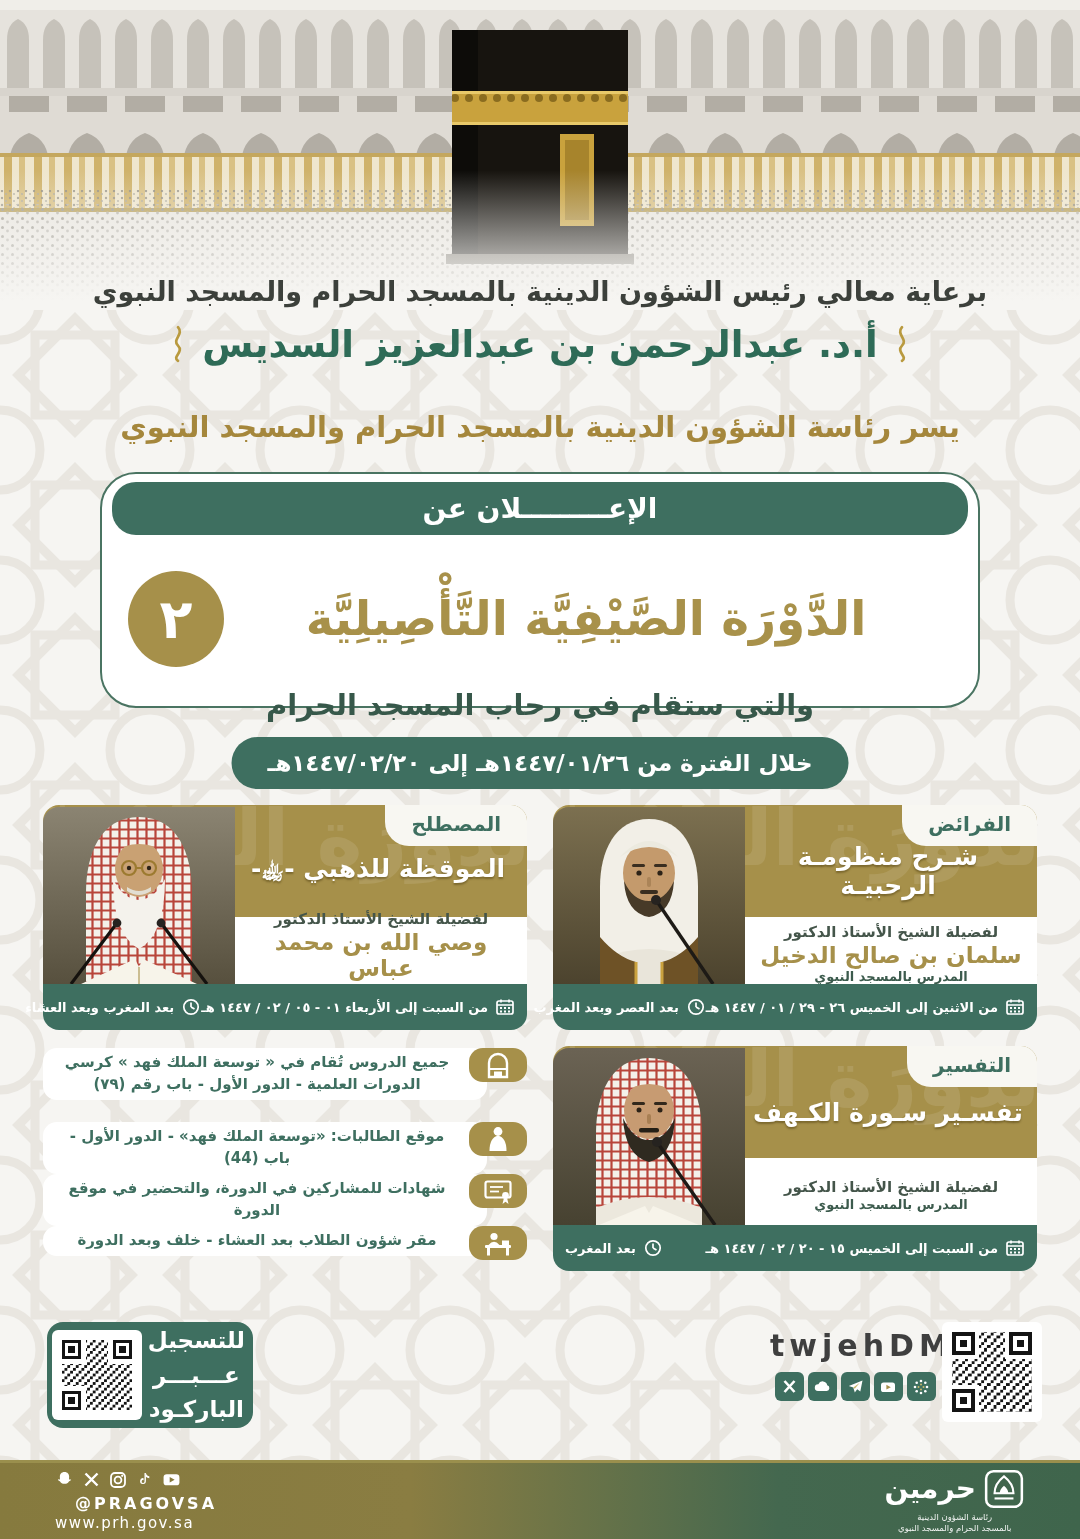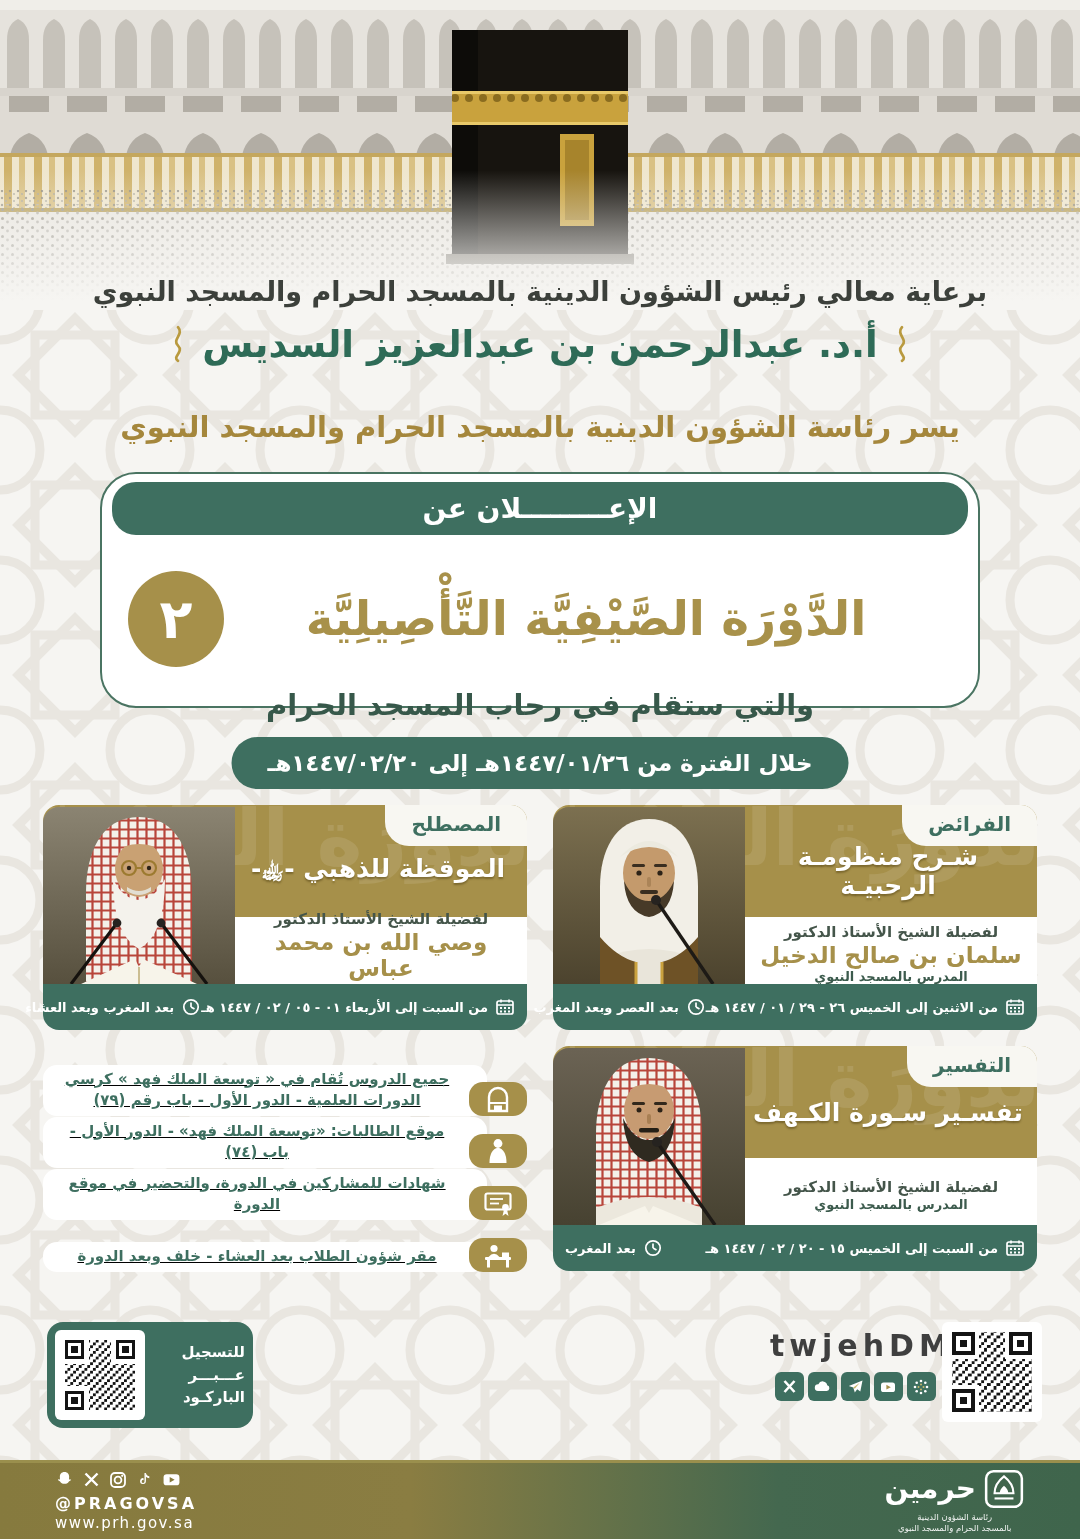--- a/index.html
+++ b/index.html
@@ -45,46 +45,46 @@
   .sheikh-role{font-size:13px;font-weight:bold;color:#3c5b4d;}
   .card-footer{position:absolute;bottom:0;left:0;right:0;height:46px;background:#3e6f60;border-radius:0 0 16px 16px;
       display:flex;align-items:center;justify-content:space-between;padding:0 12px;color:#fff;z-index:4;box-sizing:border-box;}
   .foot-item{display:flex;align-items:center;gap:7px;font-size:13px;font-weight:bold;white-space:nowrap;}
   .foot-item svg{flex:none;}
   .portrait{position:absolute;left:0;bottom:46px;width:192px;height:177px;border-radius:16px 0 0 0;overflow:hidden;z-index:3;}
   .portrait svg{display:block;width:100%;height:100%;}
 
   
   .notes{position:absolute;left:43px;top:1048px;width:484px;height:224px;display:flex;flex-direction:column;justify-content:space-between;z-index:2;}
-  .note{display:flex;align-items:flex-end;height:46px;text-decoration:underline;}
+  .note{display:flex;align-items:flex-start;height:46px;}
   .note.tall{height:68px;}
   .note-icon{flex:none;width:58px;background:#a6904a;border-radius:14px;display:flex;align-items:center;justify-content:center;position:relative;z-index:1;}
   .note-text{flex:1;background:#fff;border-radius:14px;margin-right:-18px;padding:4px 30px 4px 14px;display:flex;align-items:center;justify-content:center;
       text-align:center;font-size:15px;font-weight:bold;color:#3e6f60;line-height:1.45;}
 
   
   .register{position:absolute;left:47px;top:1322px;width:206px;height:106px;background:#3e6f60;border-radius:16px;
       display:flex;align-items:center;padding:8px;gap:6px;box-sizing:border-box;z-index:2;}
-  .register-text{flex:1;text-align:right;color:#fff;font-weight:bold;font-size:15px;line-height:1.5;}
+  .register-text{flex:1;text-align:center;color:#fff;font-weight:bold;font-size:23px;line-height:1.5;}
   .qr-box{background:#fff;border-radius:6px;padding:4px;box-sizing:border-box;}
   .qr-small{width:90px;height:90px;flex:none;}
   .qr-small svg,.qr-big svg{display:block;width:100%;height:100%;}
   .twjeh{position:absolute;left:770px;top:1328px;width:170px;text-align:center;z-index:2;}
   .twjeh-handle{direction:ltr;font-size:30px;font-weight:bold;color:#3f3f3f;letter-spacing:5px;}
   .twjeh-icons{display:flex;direction:ltr;gap:4px;justify-content:center;margin-top:9px;}
   .sq{width:29px;height:29px;border-radius:6px;background:#3e6f60;display:flex;align-items:center;justify-content:center;}
   .qr-big{position:absolute;left:942px;top:1322px;width:100px;height:100px;z-index:2;}
 
   
   .footer{position:absolute;left:0;bottom:0;width:1080px;height:79px;box-sizing:border-box;
       background:linear-gradient(90deg,#867a3e 0%,#8a7d42 38%,#44684f 72%,#3f654c 100%);
       border-top:3px solid #9a8f4d;display:flex;align-items:center;justify-content:space-between;padding:0 55px;z-index:3;direction:ltr;}
   .footer-left{color:#fff;display:flex;flex-direction:column;gap:1px;}
   .footer-icons{display:flex;gap:9px;align-items:center;}
-  .footer-handle{font-size:16px;font-weight:bold;letter-spacing:3px;}
+  .footer-handle{font-size:16px;font-weight:bold;letter-spacing:3px;margin-left:20px;}
   .footer-site{font-size:15px;letter-spacing:1.5px;}
   .footer-logo{display:flex;flex-direction:column;align-items:center;color:#fff;direction:rtl;}
   .logo-row{display:flex;align-items:center;gap:7px;}
   .logo-word{font-size:28px;font-weight:bold;}
   .logo-caption{font-size:8.5px;opacity:.92;margin-top:2px;text-align:center;line-height:1.3;}
 </style>
 </head>
 <body>
 
 <div class="poster">
@@ -406,21 +406,21 @@
       </div>
       <div class="note-text">جميع الدروس تُقام في « توسعة الملك فهد » كرسي الدورات العلمية - الدور الأول - باب رقم (٧٩)</div>
     </div>
     <div class="note">
       <div class="note-icon">
         <svg width="34" height="34" viewBox="0 0 34 34">
           <circle cx="17" cy="9.5" r="4.4" fill="#fff"></circle>
           <path d="M8.5 29 Q8.5 15.5 17 13.8 Q25.5 15.5 25.5 29 Z" fill="#fff"></path>
         </svg>
       </div>
-      <div class="note-text">موقع الطالبات: «توسعة الملك فهد» - الدور الأول - باب (٧٤)</div>
+      <div class="note-text">موقع الطالبات: «توسعة الملك فهد» - الدور الأول - باب (44)</div>
     </div>
     <div class="note">
       <div class="note-icon">
         <svg width="34" height="34" viewBox="0 0 34 34">
           <rect x="4.5" y="7.5" width="25" height="16" rx="2" fill="none" stroke="#fff" stroke-width="2.2"></rect>
           <line x1="9" y1="13" x2="22" y2="13" stroke="#fff" stroke-width="1.8"></line>
           <line x1="9" y1="17.5" x2="18" y2="17.5" stroke="#fff" stroke-width="1.8"></line>
           <circle cx="24.5" cy="21.5" r="3.4" fill="#fff"></circle>
           <path d="M22.8 24.5 L21.5 30 L24.5 27.8 L27.5 30 L26.2 24.5 Z" fill="#fff"></path>
         </svg>

